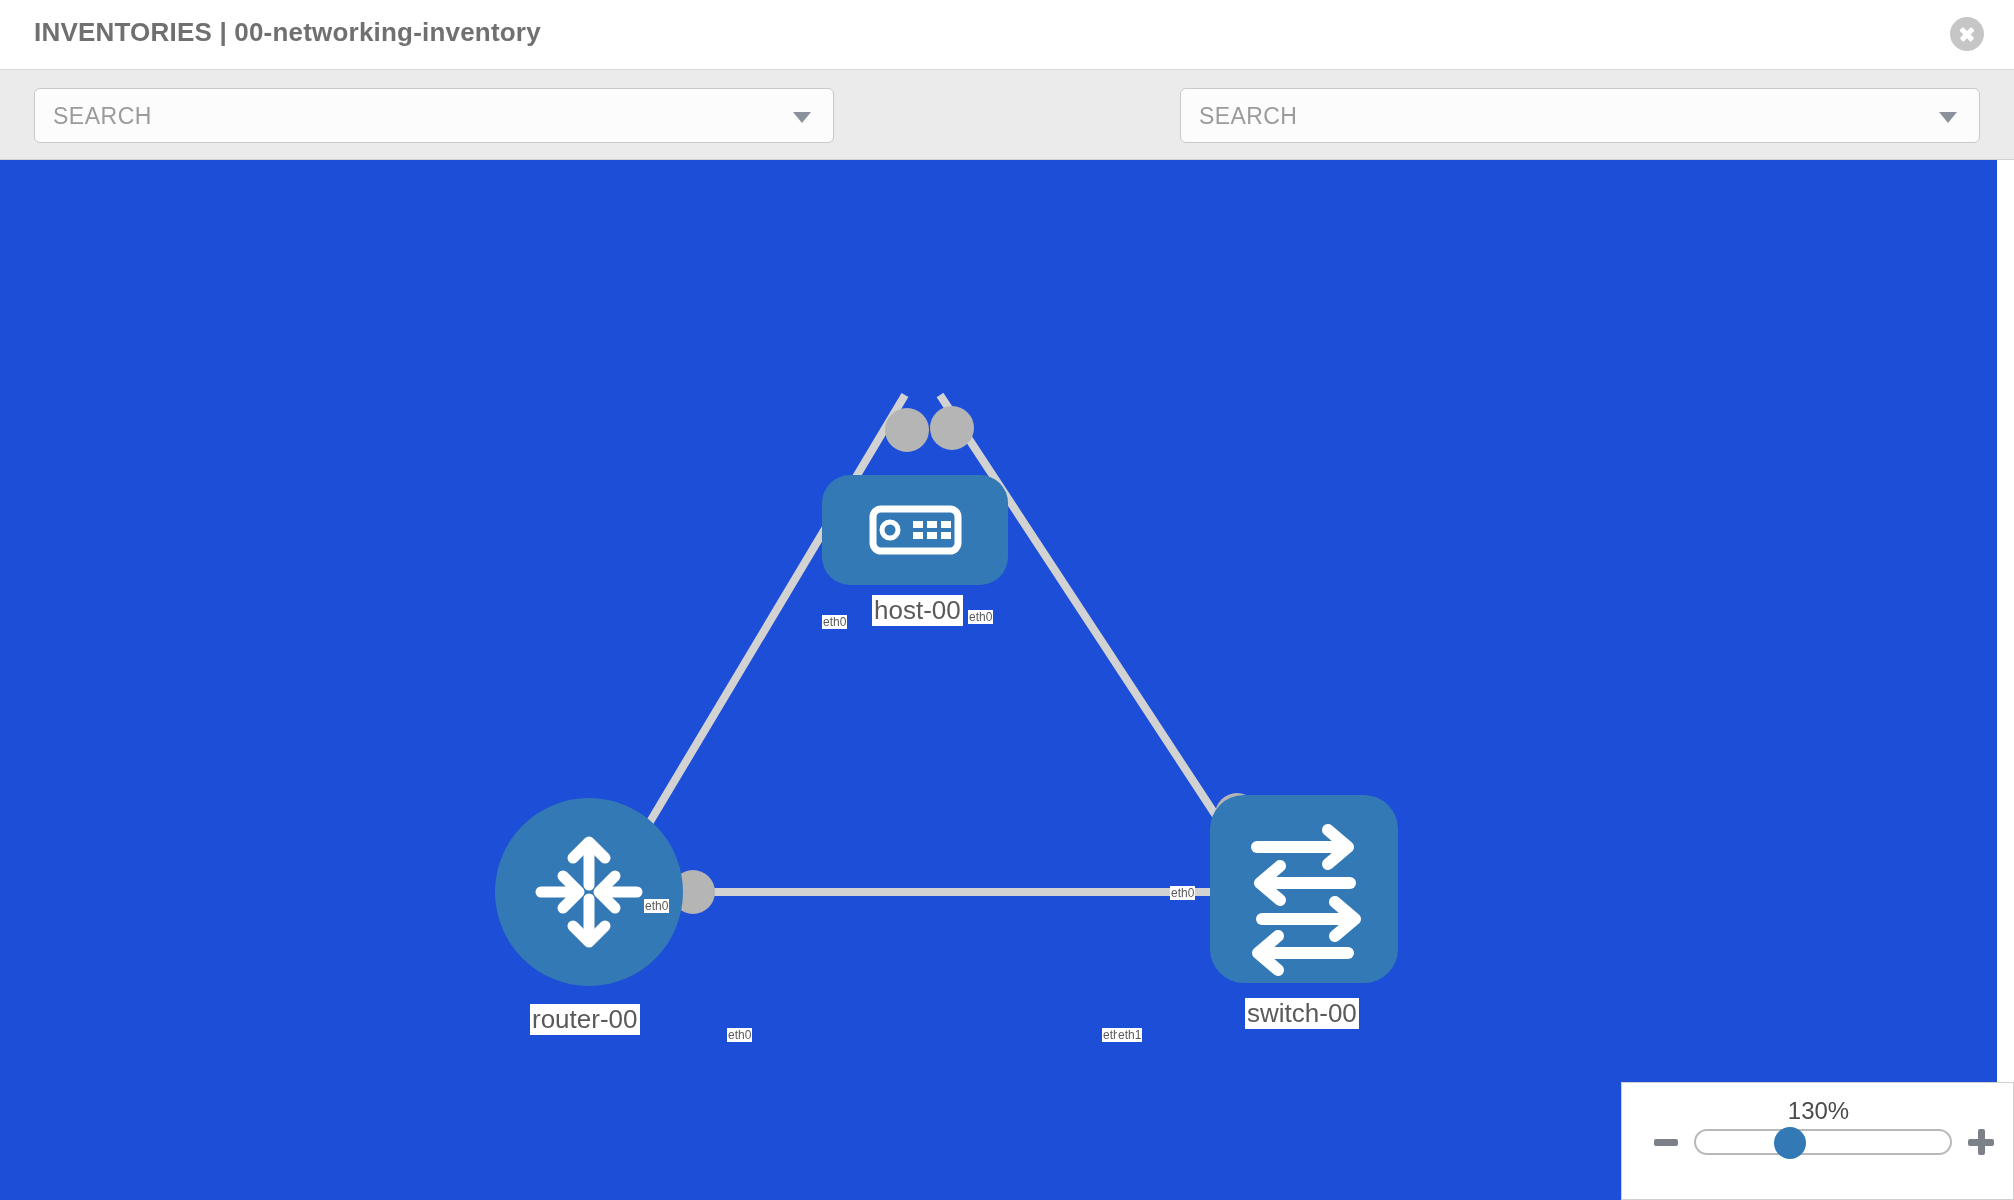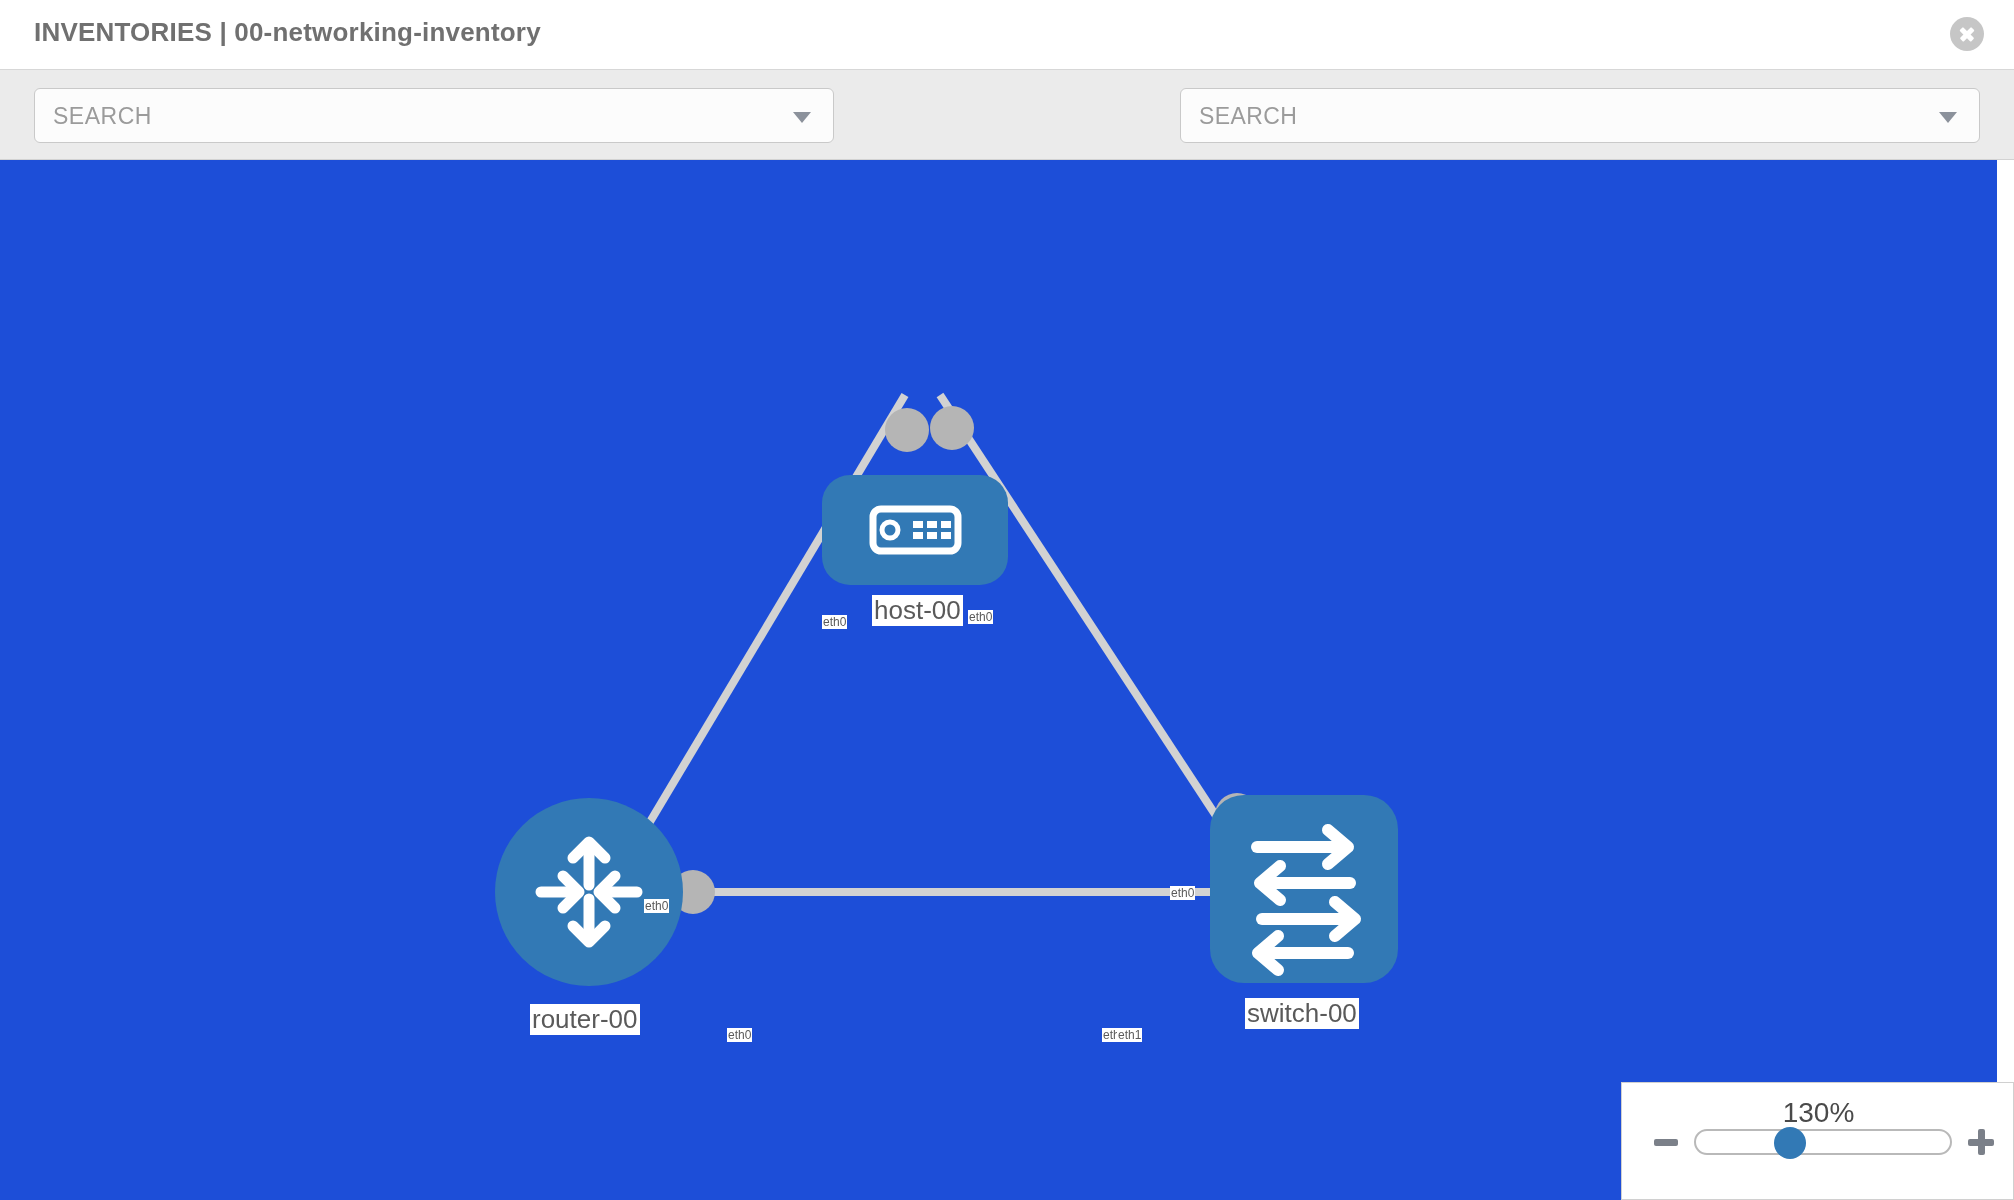--- a/index.html
+++ b/index.html
@@ -185,21 +185,21 @@
     background: #ffffff;
     border: 1px solid #d0d0d0;
     box-sizing: border-box;
   }
   #zoom-level {
     position: absolute;
     left: 0;
     top: 14px;
     width: 393px;
     text-align: center;
-    font-size: 28px;
+    font-size: 24px;
     color: #4a4a4a;
   }
   #zoom-out-button {
     position: absolute;
     left: 32px;
     top: 56px;
     width: 24px;
     height: 7px;
     background: #7b8089;
     border-radius: 2px;

